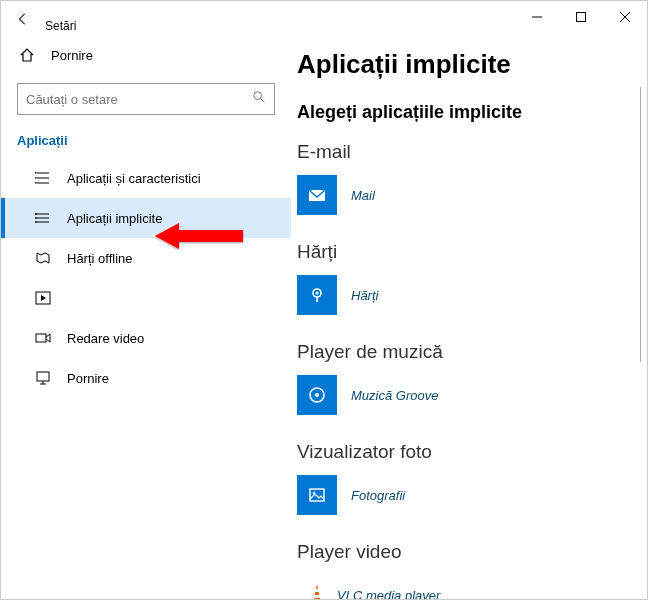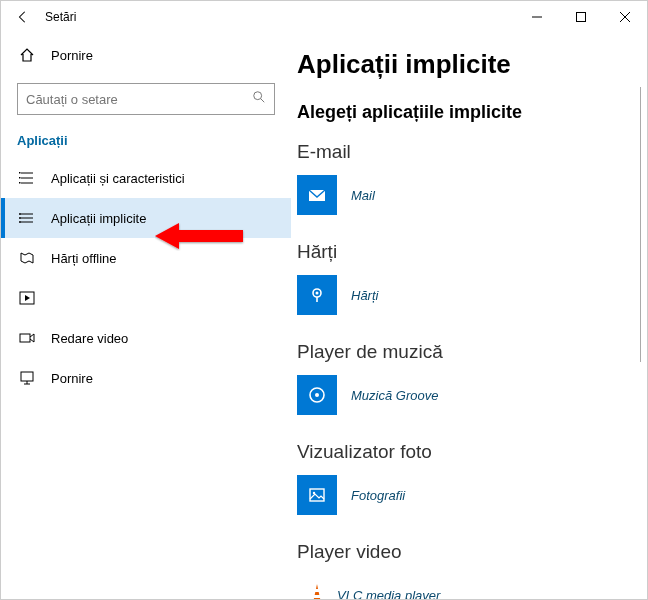--- a/index.html
+++ b/index.html
@@ -1,31 +1,31 @@
 <!DOCTYPE html>
 <html><head>
 <meta charset="utf-8">
 <style>
   * { box-sizing: border-box; margin: 0; padding: 0; font-family: "Segoe UI", -apple-system, sans-serif; }
   body { width: 648px; height: 600px; background: #fff; overflow: hidden; position: relative; }
   .window { width: 100%; height: 100%; display: flex; flex-direction: column; border: 1px solid #ccc; }
-  .titlebar { height: 32px; display: flex; align-items: center; padding-left: 8px; }
+  .titlebar { height: 32px; display: flex; align-items: flex-end; padding-left: 8px; }
   .titlebar .back { width: 28px; height: 28px; display: flex; align-items: center; justify-content: center; cursor: pointer; margin-right: 8px; }
   .titlebar .title { font-size: 12px; color: #000; }
   .titlebar .ctrls { margin-left: auto; display: flex; }
   .titlebar .ctrl { width: 44px; height: 32px; display: flex; align-items: center; justify-content: center; cursor: pointer; }
   .body { flex: 1; display: flex; overflow: hidden; }
   .sidebar { width: 290px; padding: 4px 0 0 0; display: flex; flex-direction: column; }
   .home { display: flex; align-items: center; height: 36px; padding-left: 16px; cursor: pointer; font-size: 13px; }
   .home .icn { width: 20px; height: 20px; margin-right: 14px; display:flex; align-items:center; justify-content:center;}
   .search { margin: 10px 16px 18px 16px; height: 32px; border: 1px solid #999; display: flex; align-items: center; padding: 0 8px; background: #fff; justify-content: center; }
   .search input { flex: 1; border: none; outline: none; font-size: 13px; background: transparent; }
   .group-header { font-size: 13px; font-weight: 600; padding: 0 0 10px 16px; color: #0369a1; }
   .nav { list-style: none; }
-  .nav li { display: flex; align-items: center; height: 40px; padding-left: 16px; font-size: 13px; cursor: pointer; position: relative; }
+  .nav li { display: flex; align-items: center; height: 40px; padding-left: 32px; font-size: 13px; cursor: pointer; position: relative; }
   .nav li.selected { background: #d9eaf8; }
   .nav li.selected::before { content:""; position:absolute; left:0; top:0; bottom:0; width:4px; background:#0078d4; }
   .nav li .icn { width: 20px; height: 20px; margin-right: 14px; display: flex; align-items: center; justify-content:center; }
   .main { flex: 1; padding: 16px 0 0 0; overflow-y: auto; position: relative; }
   .main h1 { font-size: 26px; font-weight: 600; padding-left: 6px; margin-bottom: 22px; color: #000; }
   .main h2 { font-size: 18px; font-weight: 600; padding-left: 6px; margin-bottom: 18px; color: #000; }
   .cat { padding-left: 6px; margin-bottom: 24px; }
   .cat .label { font-size: 19px; color: #333; margin-bottom: 10px; }
   .app { display: flex; align-items: center; cursor: pointer; height: 44px; }
   .app .tile { width: 40px; height: 40px; background: #0078d4; margin-right: 14px; display:flex;align-items:center;justify-content:center; }

